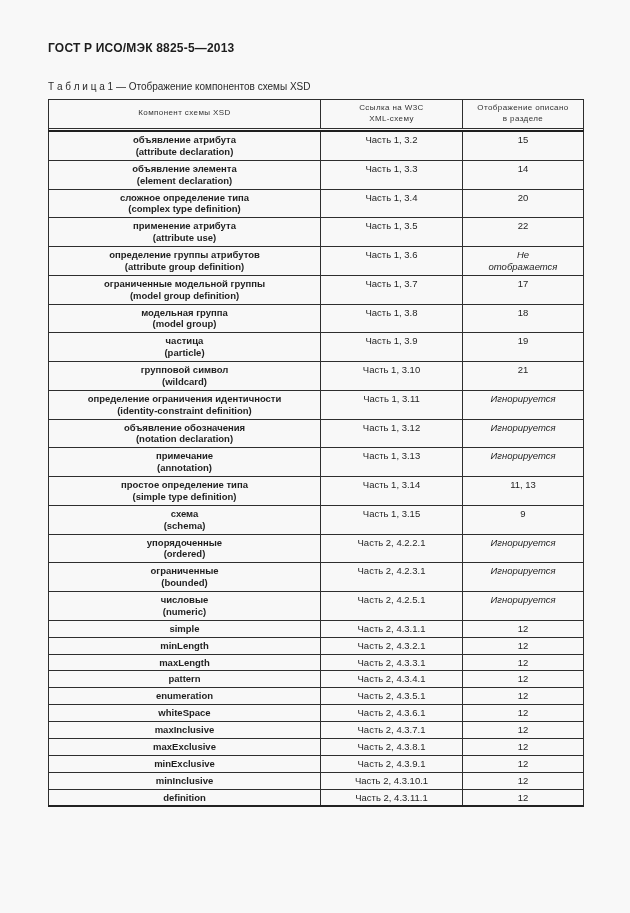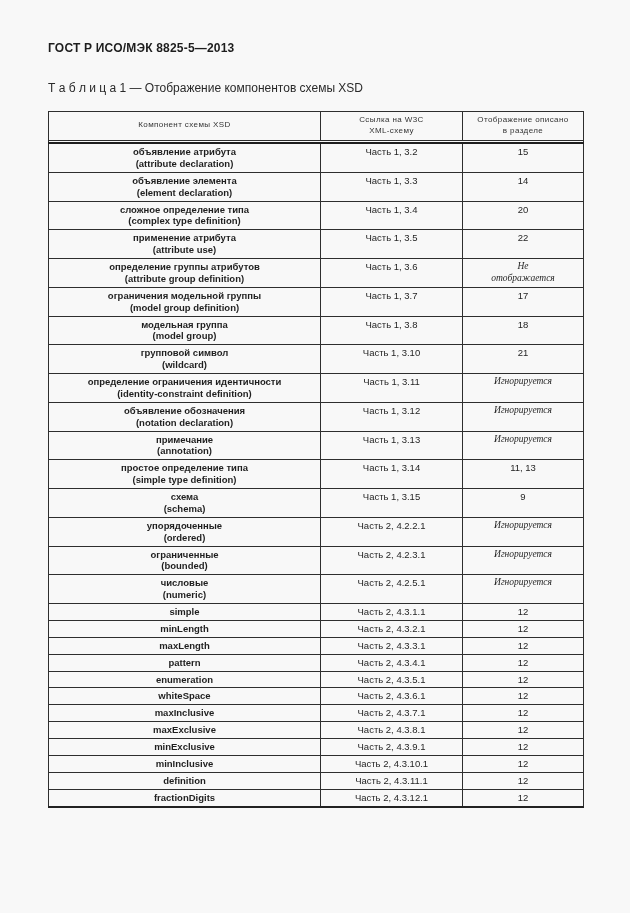--- a/index.html
+++ b/index.html
@@ -16,22 +16,22 @@
     overflow: hidden;
   }
   .doc-header {
     font-size: 12px;
     font-weight: bold;
     letter-spacing: 0.2px;
     color: #1d1d1d;
   }
   .table-caption {
     margin-top: 26px;
-    margin-bottom: 16px;
-    font-size: 12px;
+    margin-bottom: 7px;
+    font-size: 10px;
     color: #2a2a2a;
   }
   table.mapping {
     width: 100%;
     border-collapse: collapse;
     table-layout: fixed;
     border: 1px solid #2e2e2e;
     border-bottom: 2px solid #222;
   }
   table.mapping th:not(:first-child),
@@ -61,21 +61,21 @@
     font-size: 9.5px;
     text-align: center;
     vertical-align: top;
     padding: 2px 3px;
     line-height: 1.25;
     border-bottom: 1px solid #2e2e2e;
     white-space: pre-line;
     color: #1f1f1f;
   }
   table.mapping td.component-cell { font-weight: bold; }
-  table.mapping td.italic { font-style: italic; font-weight: normal; font-family: Liberation Serif, serif; }
+  table.mapping td.italic { font-style: italic; font-weight: normal; }
   .page-number {
     margin-top: 10px;
     font-size: 10px;
     color: #333;
   }
 </style>
 </head>
 <body>
 
 <div class="page">
@@ -128,32 +128,38 @@
       <td class="section-cell">22</td>
     </tr>
         <tr>
       <td class="component-cell">определение группы атрибутов
 (attribute group definition)</td>
       <td class="reference-cell">Часть 1, 3.6</td>
       <td class="section-cell italic">Не
 отображается</td>
     </tr>
         <tr>
-      <td class="component-cell">ограничения модельной группы
+      <td class="component-cell">ограниченные модельной группы
 (model group definition)</td>
       <td class="reference-cell">Часть 1, 3.7</td>
       <td class="section-cell">17</td>
     </tr>
         <tr>
       <td class="component-cell">модельная группа
 (model group)</td>
       <td class="reference-cell">Часть 1, 3.8</td>
       <td class="section-cell">18</td>
     </tr>
         <tr>
+      <td class="component-cell">частица
+(particle)</td>
+      <td class="reference-cell">Часть 1, 3.9</td>
+      <td class="section-cell">19</td>
+    </tr>
+        <tr>
       <td class="component-cell">групповой символ
 (wildcard)</td>
       <td class="reference-cell">Часть 1, 3.10</td>
       <td class="section-cell">21</td>
     </tr>
         <tr>
       <td class="component-cell">определение  ограничения идентичности
 (identity-constraint definition)</td>
       <td class="reference-cell">Часть 1, 3.11</td>
       <td class="section-cell italic">Игнорируется</td>
@@ -248,23 +254,18 @@
         <tr>
       <td class="component-cell">minInclusive</td>
       <td class="reference-cell">Часть 2, 4.3.10.1</td>
       <td class="section-cell">12</td>
     </tr>
         <tr>
       <td class="component-cell">definition</td>
       <td class="reference-cell">Часть 2, 4.3.11.1</td>
       <td class="section-cell">12</td>
     </tr>
-        <tr>
-      <td class="component-cell">fractionDigits</td>
-      <td class="reference-cell">Часть 2, 4.3.12.1</td>
-      <td class="section-cell">12</td>
-    </tr>
       </tbody>
   </table>
 
   <div class="page-number">6</div>
 
 </div>
 
 </body></html>

